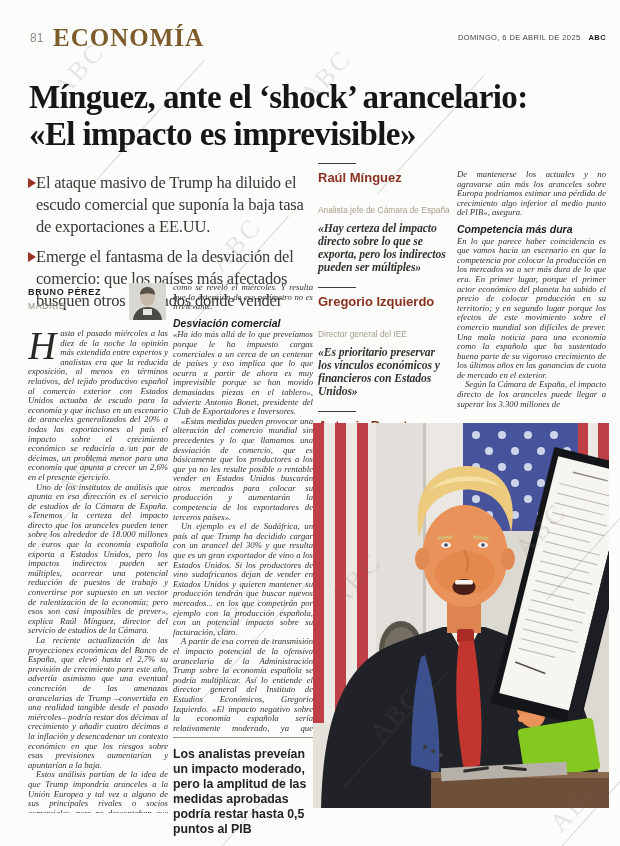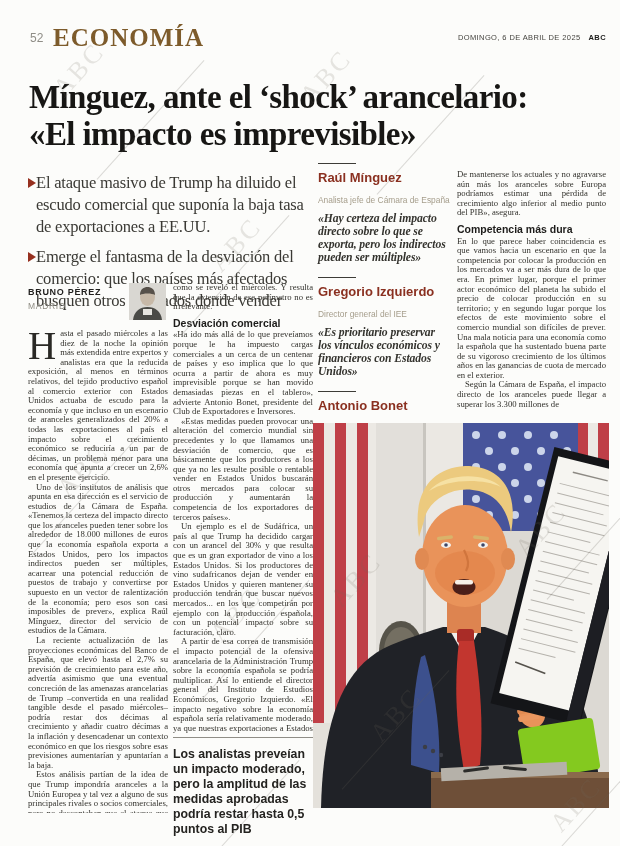--- a/index.html
+++ b/index.html
@@ -30,36 +30,36 @@
        border-bottom:5.5px solid transparent;margin-top:6px;flex:none;}
   
   .byline{position:absolute;left:28px;top:283px;width:288px;height:42px;}
   .byline .author{font-family:"Liberation Sans",sans-serif;font-weight:700;font-size:9px;
                   letter-spacing:.7px;color:#201f1d;margin-top:4px;}
   .byline .loc{font-family:"Liberation Sans",sans-serif;font-size:8.5px;letter-spacing:.7px;
                color:#8e8c83;margin-top:4px;}
   .avatar{position:absolute;left:101px;top:0;width:37px;height:37px;background:#d8d6d1;
           overflow:hidden;}
   
-  .col{position:absolute;font-size:8.7px;line-height:9.6px;text-align:justify;color:#33322d;}
+  .col{position:absolute;font-size:8.7px;line-height:9.6px;text-align:justify;color:#33322d;font-style:italic;}
   .col p{margin:0;text-indent:8px;}
   .col p.ni{text-indent:0;}
   .col h3{margin:7px 0 2px;font-family:"Liberation Sans",sans-serif;font-weight:700;
           font-size:10.5px;color:#1d1c1a;text-align:left;}
   .col1{left:28px;top:329px;width:140px;height:484px;overflow:hidden;}
   .col2{left:173px;top:283px;width:140px;height:450px;overflow:hidden;}
   .col4{left:457px;top:170px;width:149px;height:252px;overflow:hidden;}
   .dropcap::first-letter{float:left;font-size:39px;line-height:30px;padding:2px 4px 0 0;
                          color:#2a2925;font-weight:400;}
   
   .quotes{position:absolute;left:318px;top:163px;width:133px;}
   .qblock{margin-bottom:13px;}
   .qrule{width:38px;border-top:1.6px solid #3d3c37;margin-bottom:6px;}
   .qname{font-family:"Liberation Sans",sans-serif;font-weight:700;font-size:13px;color:#8a3020;}
-  .qrole{font-family:"Liberation Sans",sans-serif;font-size:8.4px;color:#a59d8b;margin-top:10px;}
+  .qrole{font-family:"Liberation Sans",sans-serif;font-size:8.4px;color:#a59d8b;margin-top:20px;}
   .qtext{font-weight:700;font-style:italic;font-size:11.7px;line-height:13px;color:#34332e;
          margin-top:7px;letter-spacing:-0.1px;}
   
   .standfirst-box{position:absolute;left:173px;top:737px;width:142px;}
   .sf-rule{border:none;border-top:1px solid #8f8d86;margin:0 0 9px;}
   .standfirst{font-family:"Liberation Sans",sans-serif;font-weight:700;font-size:12.3px;
               line-height:15px;color:#242320;margin:0;}
   
   .photo{position:absolute;left:313px;top:423px;width:296px;height:385px;margin:0;
          background:#e6e3de;}
@@ -83,21 +83,21 @@
   <span class="wm" style="left:48px;top:55px;">ABC</span>
   <span class="wm" style="left:295px;top:62px;">ABC</span>
   <span class="wm" style="left:205px;top:230px;">ABC</span>
   <span class="wm" style="left:52px;top:455px;">ABC</span>
   <span class="wm" style="left:205px;top:600px;">ABC</span>
   <span class="wm" style="left:365px;top:700px;">ABC</span>
   <span class="wm" style="left:325px;top:565px;">ABC</span>
   <span class="wm" style="left:510px;top:515px;">ABC</span>
   <span class="wm" style="left:545px;top:790px;">ABC</span>
 
-  <div class="page-num">52</div>
+  <div class="page-num">81</div>
   <div class="section-title">ECONOMÍA</div>
   <div class="dateline">
     <span>DOMINGO, 6 DE ABRIL DE 2025</span><span class="brand">ABC</span>
   </div>
 
   <h1 class="headline" style="margin:0;">
     <span>Mínguez, ante el ‘shock’ arancelario:</span>
     <span>«El impacto es imprevisible»</span>
   </h1>
 

